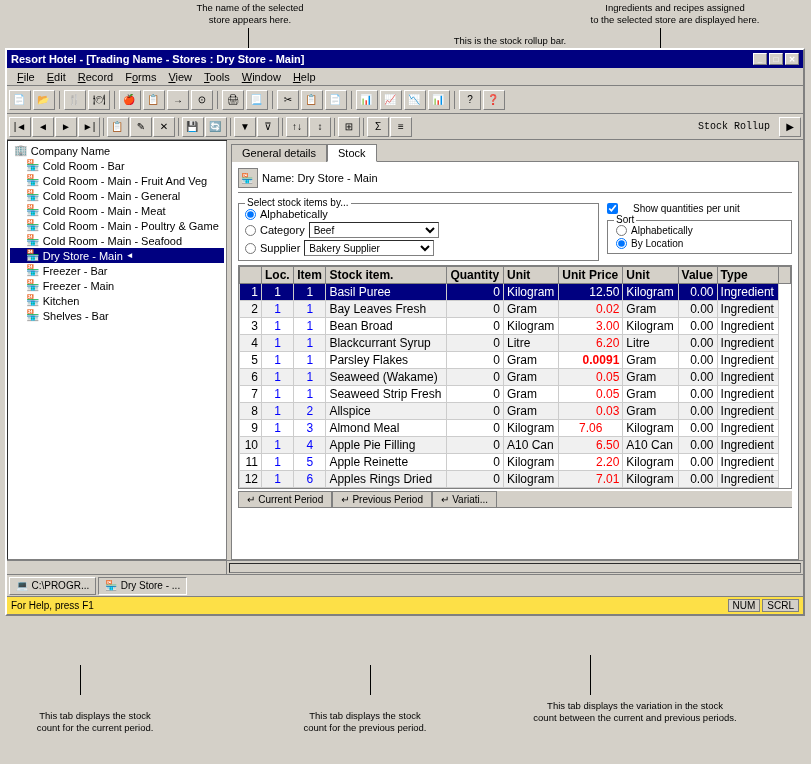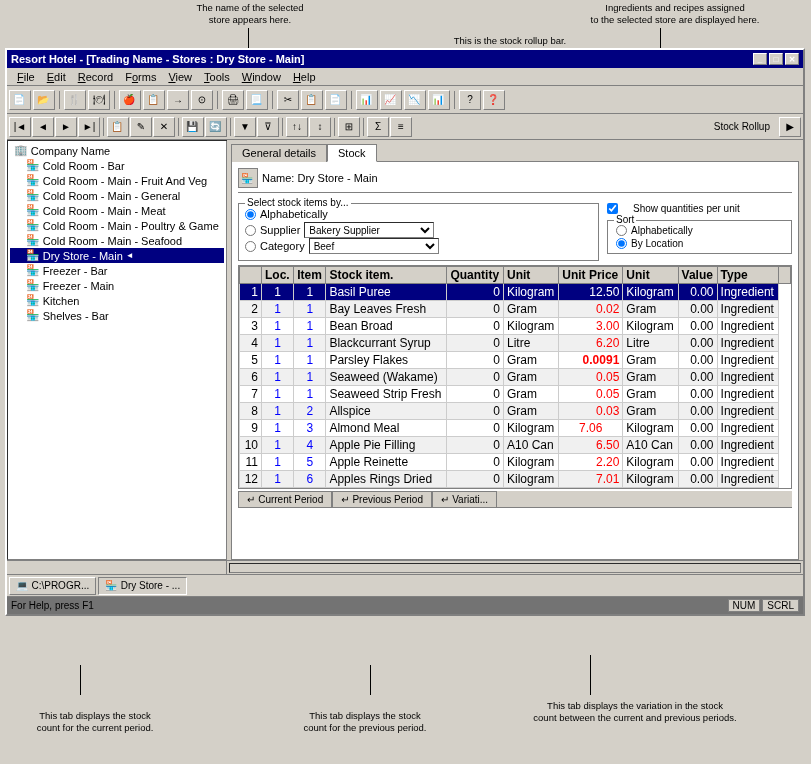--- a/index.html
+++ b/index.html
@@ -46,21 +46,21 @@
     .table-wrap { overflow-y: auto; max-height: 230px; border: 1px solid #808080; }
     
     
     .ann-box { position: absolute; font-size: 9.5px; text-align: center; line-height: 1.3; }
     .ann-line-v { position: absolute; width: 1px; background: #000; }
     .ann-line-h { position: absolute; height: 1px; background: #000; }
     
     input[type=radio] { width: 11px; height: 11px; }
     input[type=checkbox] { width: 11px; height: 11px; }
     
-    .rollup-label { margin-left: auto; font-size: 10px; padding-right: 4px; }
+    .rollup-label { margin-left: auto; font-size: 10px; padding-right: 4px; font-family: Liberation Mono, monospace; }
     
     .nav-toolbar { display: flex; gap: 1px; align-items: center; padding: 2px; border-bottom: 1px solid #808080; background: #d4d0c8; height: 26px; }
   </style>
 </head>
 <body>
 
 <div style="position:absolute; top:0; left:0; width:811px; height:58px; background:#d4d0c8;">
 
   <div class="ann-box" style="top:2px; left:185px; width:130px;">
     The name of the selected<br>store appears here.
@@ -226,32 +226,32 @@
         </div>
 
         <div style="display:flex; gap:8px; margin-bottom:4px;">
 
           <div style="flex:1; position:relative; border:1px solid #808080; padding:4px 6px 4px 6px; margin-top:4px;">
             <span style="position:absolute; top:-7px; left:6px; background:#fff; padding:0 2px; font-size:10px;">Select stock items by...</span>
             <div style="display:flex; align-items:center; gap:4px; margin-bottom:2px;">
               <input type="radio" name="stockby" checked="" style="">
               <label>Alphabetically</label>
             </div>
+            <div style="display:flex; align-items:center; gap:4px; margin-bottom:2px;">
+              <input type="radio" name="stockby" style="">
+              <label>Category</label>
+              <select class="dropdown" style="width:130px; height:16px; font-size:10px;">
+                <option>Beef</option>
+              </select>
+            </div>
             <div style="display:flex; align-items:center; gap:4px;">
               <input type="radio" name="stockby" style="">
               <label>Supplier</label>
               <select class="dropdown" style="width:130px; height:16px; font-size:10px;">
                 <option>Bakery Supplier</option>
-              </select>
-            </div>
-            <div style="display:flex; align-items:center; gap:4px; margin-bottom:2px;">
-              <input type="radio" name="stockby" style="">
-              <label>Category</label>
-              <select class="dropdown" style="width:130px; height:16px; font-size:10px;">
-                <option>Beef</option>
               </select>
             </div>
           </div>
 
           <div style="width:185px; display:flex; flex-direction:column; gap:4px; margin-top:4px;">
             <div style="display:flex; align-items:center; gap:15px;">
               <input type="checkbox" checked="" style="">
               <label style="font-size:10px;">Show quantities per unit</label>
             </div>
             <div style="position:relative; border:1px solid #808080; padding:4px 8px; margin-top:2px;">
@@ -462,21 +462,21 @@
     <div style="padding:1px 6px; background:#d4d0c8; border:1px solid; border-top-color:#fff; border-left-color:#fff; border-bottom-color:#808080; border-right-color:#808080; font-size:10px; height:18px; display:flex; align-items:center; gap:3px;">
       <span>💻</span>
       <span>C:\PROGR...</span>
     </div>
     <div style="padding:1px 6px; background:#d4d0c8; border:1px solid; border-top-color:#808080; border-left-color:#808080; border-bottom-color:#fff; border-right-color:#fff; font-size:10px; height:18px; display:flex; align-items:center; gap:3px;">
       <span>🏪</span>
       <span>Dry Store - ...</span>
     </div>
   </div>
 
-  <div style="height:18px; background:#737373; border-top:1px solid #808080; display:flex; align-items:center; padding:8px 4px; font-size:10px; justify-content:space-between;">
+  <div style="height:18px; background:#fde047; border-top:1px solid #808080; display:flex; align-items:center; padding:8px 4px; font-size:10px; justify-content:space-between;">
     <span>For Help, press F1</span>
     <div style="display:flex; gap:2px;">
       <span style="padding:0 4px; border:1px solid #808080; background:#d4d0c8; font-size:10px;">NUM</span>
       <span style="padding:0 4px; border:1px solid #808080; background:#d4d0c8; font-size:10px;">SCRL</span>
     </div>
   </div>
 
 </div>
 
 <div style="position:absolute; bottom:0; left:0; width:811px; height:0;">

